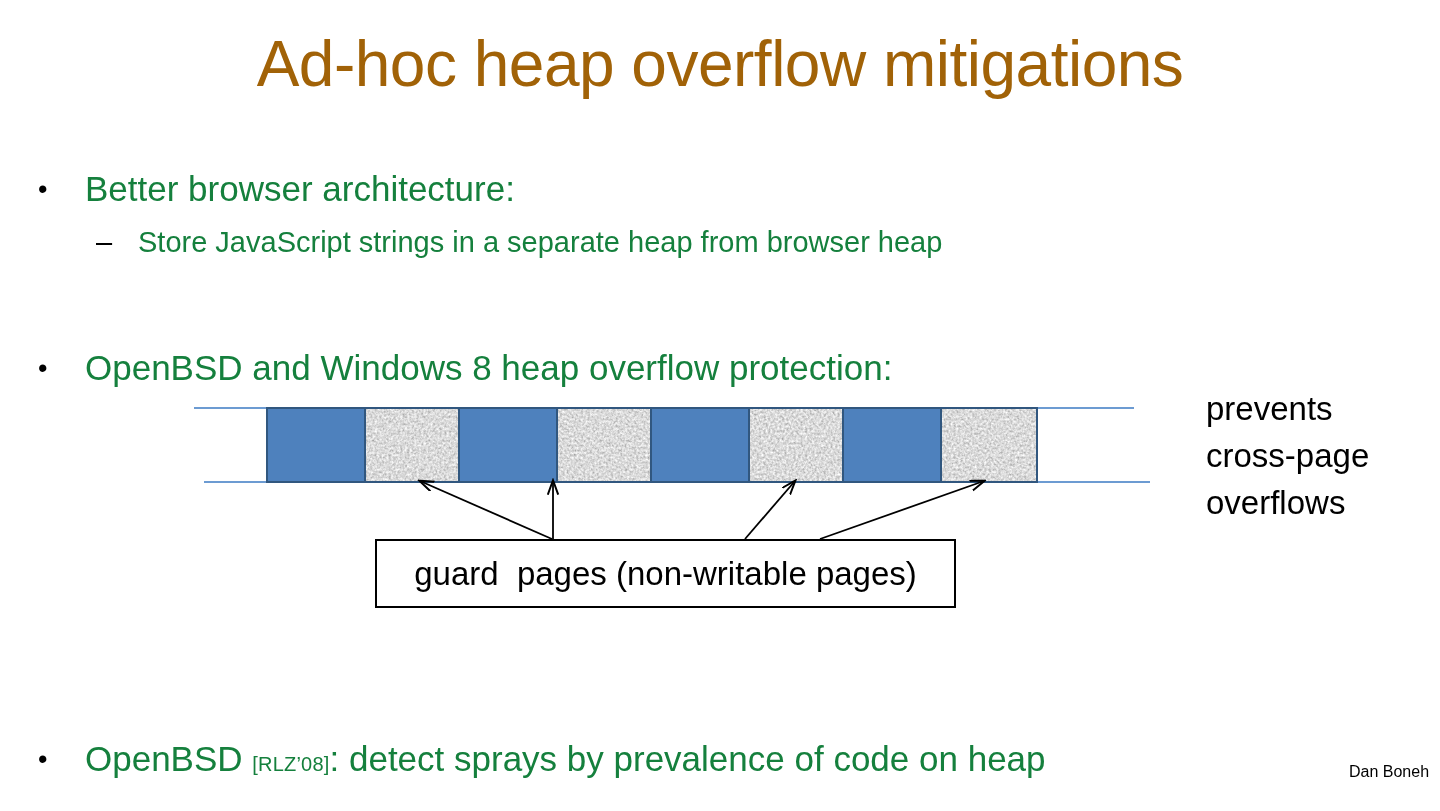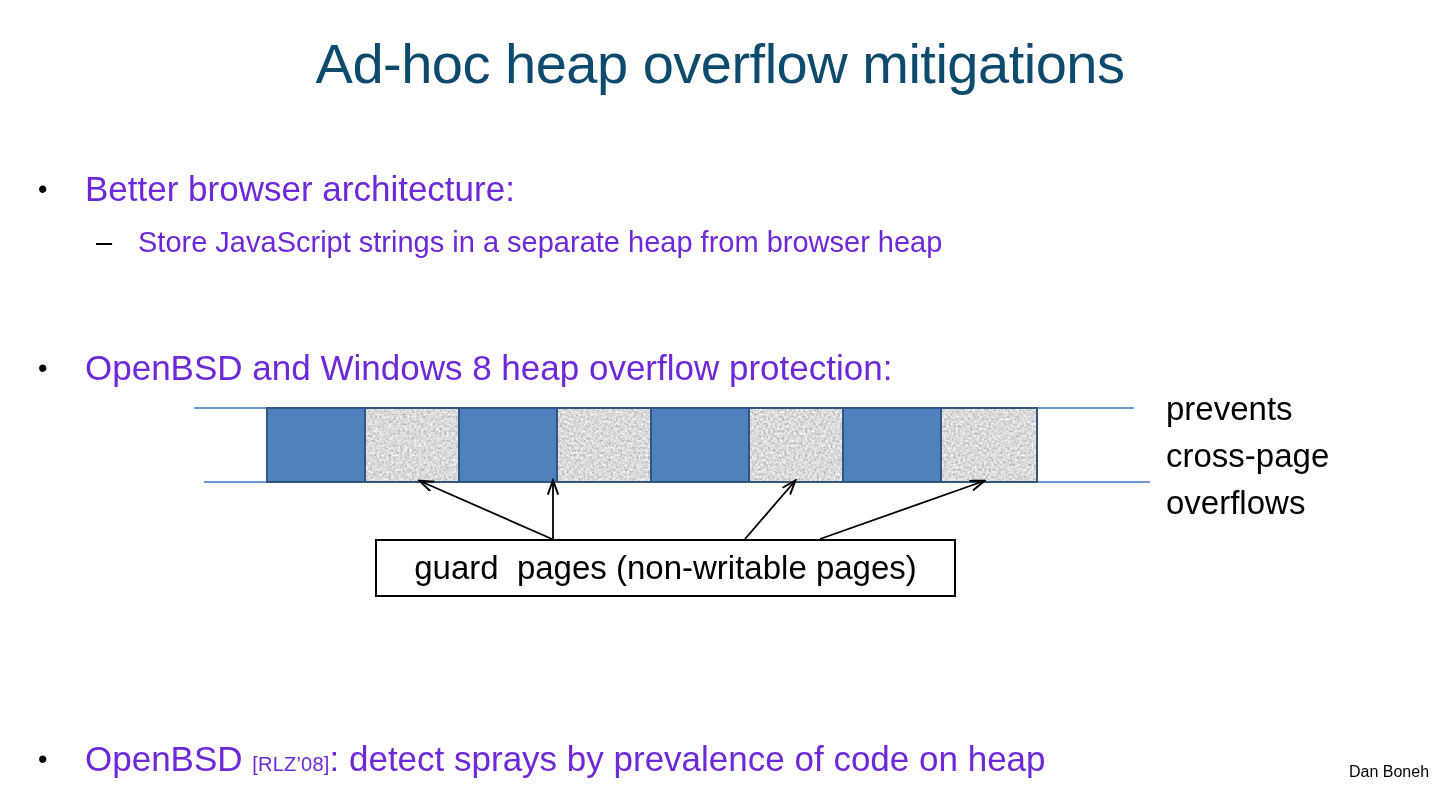--- a/index.html
+++ b/index.html
@@ -20,43 +20,43 @@
     overflow: hidden;
   }
 
   
   #slide-title {
     position: absolute;
     left: 0;
     top: 22px;
     width: 1440px;
     text-align: center;
-    font-size: 56px;
+    font-size: 64px;
     line-height: 84px;
     font-weight: 400;
     font-family: "Liberation Sans", sans-serif;
     letter-spacing: -0.5px;
     white-space: nowrap;
-    color: #0c4a6e;
+    color: #a16207;
   }
 
   
   .bullet-row {
     position: absolute;
     display: flex;
     align-items: flex-start;
   }
   .bullet-mark {
     flex: 0 0 auto;
     color: #000000;
     text-align: left;
   }
   .bullet-text {
     flex: 1 1 auto;
-    color: #6d28d9;
+    color: #15803d;
     white-space: nowrap;
   }
 
   
   .lvl1 {
     font-size: 35px;
     line-height: 42px;
   }
   .lvl1 .bullet-mark {
     width: 47px;
@@ -141,29 +141,29 @@
   #prevents-note {
     position: absolute;
     left: 1166px;
     top: 385px;
     width: 260px;
     font-size: 33px;
     line-height: 47px;
     color: #000000;
     font-family: "Liberation Sans", sans-serif;
   }
-  #prevents-note div { white-space: nowrap; }
+  #prevents-note div { white-space: nowrap; margin-left: 40px; }
 
   
   #callout-box {
     position: absolute;
     left: 375px;
     top: 539px;
     width: 581px;
-    height: 58px;
+    height: 69px;
     box-sizing: border-box;
     border: 2px solid #000000;
     background: #ffffff;
     display: flex;
     align-items: center;
     justify-content: center;
   }
   #callout-label {
     font-size: 33px;
     line-height: 38px;

